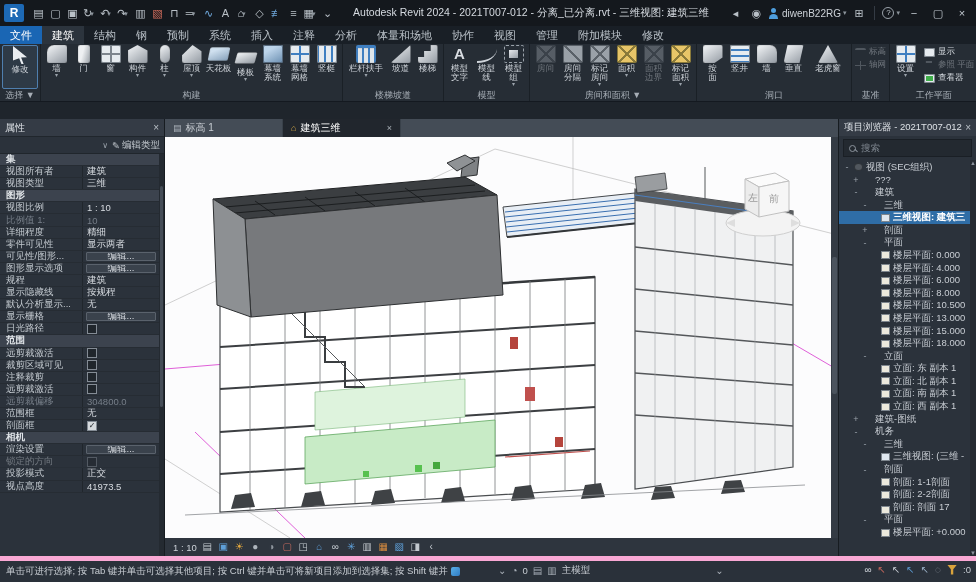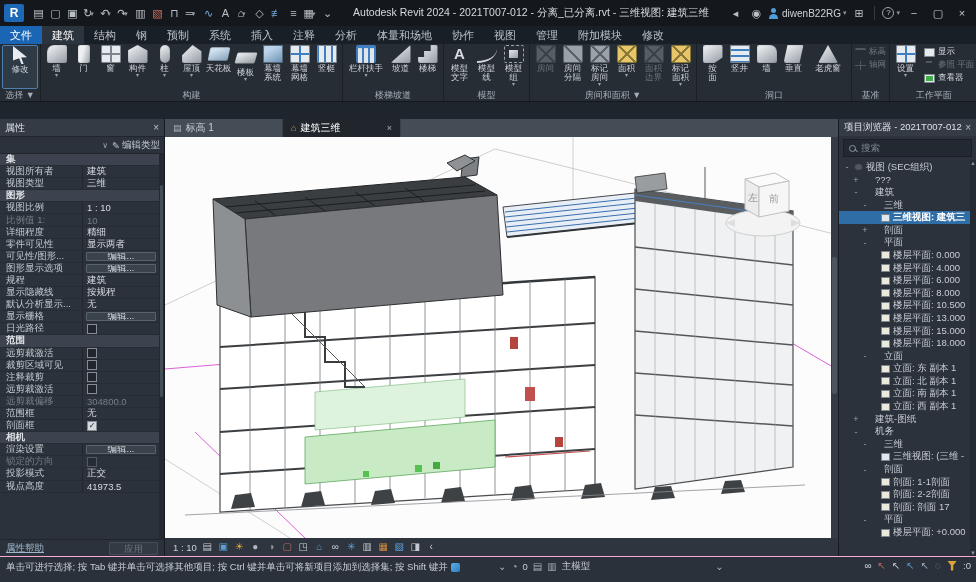--- a/index.html
+++ b/index.html
@@ -142,21 +142,21 @@
   .tscroll::after { content:"▼"; position:absolute; bottom:0; left:0; right:0; }
   .titem { height:12.6px; display:flex; align-items:center; gap:3px; white-space:nowrap; overflow:hidden; color:#c9ced4; }
   .ttoggle { width:8px; text-align:center; color:#98a0a9; font-size:9px; flex:none; }
   .ticon { width:9px; height:8px; background:#ece9dd; border:1px solid #7d858d; flex:none; }
   .ticon.i-views { border-radius:50%; background:#51575e; border-color:#2e3338; }
   .ticon.i-v3d { background:#dfe7ef; }
   .titem.selected { background:#2f6da6; color:#fff; font-weight:bold; }
   .titem .tlabel2 { overflow:hidden; text-overflow:ellipsis; }
 
   
-  .statusbar { position:absolute; left:0; right:0; bottom:0; height:26px; background:#2a313a; border-top:1px solid #f9a8d4; font-size:9.5px; color:#c9ced4; }
+  .statusbar { position:absolute; left:0; right:0; bottom:0; height:26px; background:#2a313a; border-top:5px solid #f9a8d4; font-size:9.5px; color:#c9ced4; }
   .hint { position:absolute; left:6px; top:4px; white-space:nowrap; display:flex; gap:3px; align-items:center; }
   .hinticn { width:9px; height:9px; background:linear-gradient(135deg,#59b0e8,#2f7bc3); border-radius:2px; }
   .smid { position:absolute; left:498px; top:3px; display:flex; align-items:center; gap:5px; }
   .sicn { font-size:10px; color:#aab1b9; }
   .sright { position:absolute; right:5px; top:3px; display:flex; align-items:center; gap:6px; }
   .cursorglyph { font-size:10px; }
   .funnel { width:10px; height:10px; background:#d9a33c; clip-path:polygon(0 0,100% 0,62% 48%,62% 100%,38% 100%,38% 48%); display:inline-block; }
 </style>
 </head>
 <body>
@@ -699,24 +699,20 @@
           <span class="pval">正交</span>
         </span>
       </div>
       <div class="prow">
         <span class="plabel">视点高度</span>
         <span class="pvalwrap">
           <span class="pval">41973.5</span>
         </span>
       </div>
     <div class="pscroll"></div>
-  </div>
-  <div class="propfoot">
-    <span class="prophelp">属性帮助</span>
-    <span class="applybtn">应用</span>
   </div>
 </div>
 
 <div class="canvas">
   <div class="viewtabs">
     <div class="vtab">
       <span class="ticn">▤</span>
       <span>标高 1</span>
     </div>
     <div class="vtab active">
@@ -992,21 +988,21 @@
       <div class="titem" style="padding-left: 31px;">
         <span class="ttoggle" style="visibility: hidden;"></span>
         <span class="ticon i-plan"></span>
         <span class="tlabel2">剖面: 1-1剖面</span>
       </div>
       <div class="titem" style="padding-left: 31px;">
         <span class="ttoggle" style="visibility: hidden;"></span>
         <span class="ticon i-plan"></span>
         <span class="tlabel2">剖面: 2-2剖面</span>
       </div>
-      <div class="titem" style="padding-left: 31px;">
+      <div class="titem" style="padding-left: 31px; align-items: flex-end;">
         <span class="ttoggle" style="visibility: hidden;"></span>
         <span class="ticon i-plan"></span>
         <span class="tlabel2">剖面: 剖面 17</span>
       </div>
       <div class="titem" style="padding-left: 22px;">
         <span class="ttoggle">-</span>
         <span class="ticon" style="visibility: hidden;"></span>
         <span class="tlabel2">平面</span>
       </div>
       <div class="titem" style="padding-left: 31px;">

